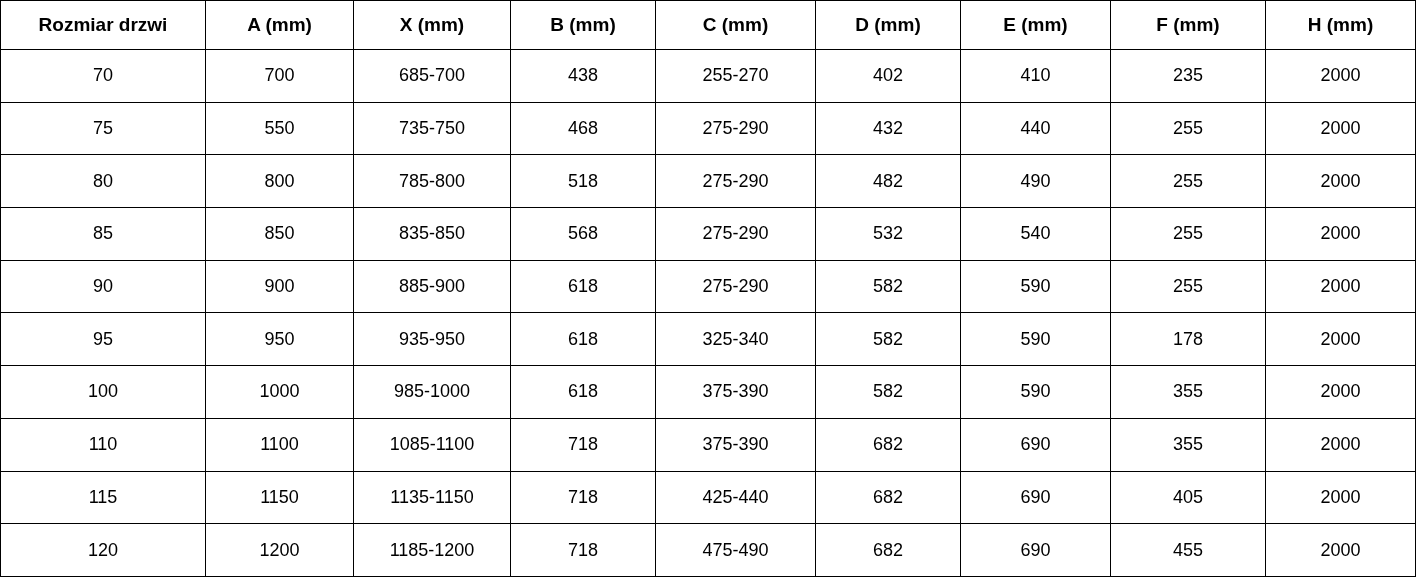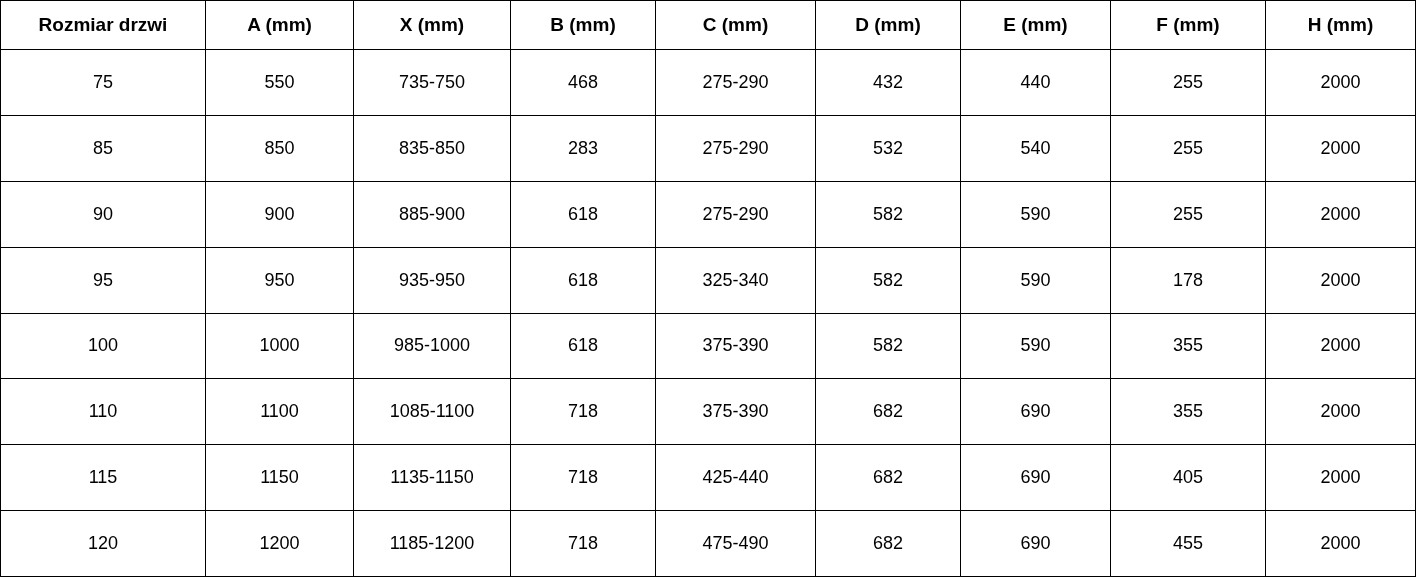--- a/index.html
+++ b/index.html
@@ -76,35 +76,57 @@
           <th>B (mm)</th>
           <th>C (mm)</th>
           <th>D (mm)</th>
           <th>E (mm)</th>
           <th>F (mm)</th>
           <th>H (mm)</th>
         </tr>
     </thead>
     <tbody>
         <tr>
+          <td>70</td>
+          <td>700</td>
+          <td>685-700</td>
+          <td>438</td>
+          <td>255-270</td>
+          <td>402</td>
+          <td>410</td>
+          <td>235</td>
+          <td>2000</td>
+        </tr>
+        <tr>
           <td>75</td>
           <td>550</td>
           <td>735-750</td>
           <td>468</td>
           <td>275-290</td>
           <td>432</td>
           <td>440</td>
           <td>255</td>
           <td>2000</td>
         </tr>
         <tr>
+          <td>80</td>
+          <td>800</td>
+          <td>785-800</td>
+          <td>518</td>
+          <td>275-290</td>
+          <td>482</td>
+          <td>490</td>
+          <td>255</td>
+          <td>2000</td>
+        </tr>
+        <tr>
           <td>85</td>
           <td>850</td>
           <td>835-850</td>
-          <td>283</td>
+          <td>568</td>
           <td>275-290</td>
           <td>532</td>
           <td>540</td>
           <td>255</td>
           <td>2000</td>
         </tr>
         <tr>
           <td>90</td>
           <td>900</td>
           <td>885-900</td>

